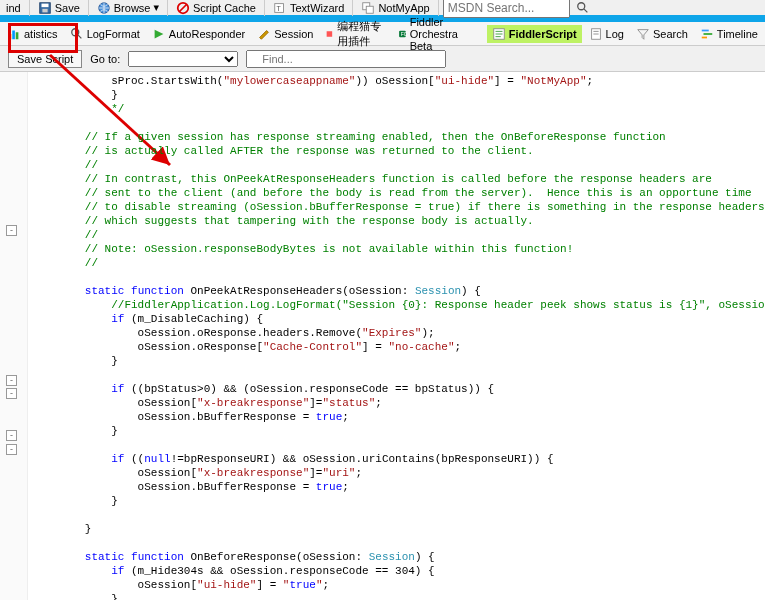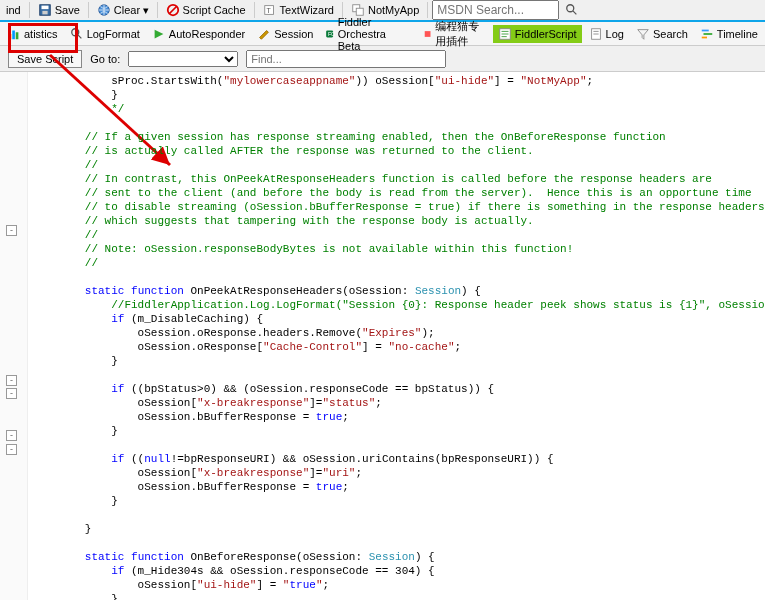--- a/index.html
+++ b/index.html
@@ -1,28 +1,28 @@
 <!DOCTYPE html>
 <html><head>
 <meta charset="utf-8">
 <style>
 * { margin: 0; padding: 0; box-sizing: border-box; }
 body { font-family: Tahoma, Arial, sans-serif; font-size: 11px; background: #fff; width: 765px; height: 600px; overflow: hidden; }
-.toolbar1 { height: 22px; background: #f0f0f0; border-bottom: 2px solid #0ea5e9; display: flex; align-items: center; padding: 0 2px; gap: 2px; }
+.toolbar1 { height: 22px; background: #f0f0f0; border-bottom: 7px solid #0ea5e9; display: flex; align-items: center; padding: 0 2px; gap: 2px; }
 .toolbar1 .btn { display: flex; align-items: center; gap: 3px; padding: 1px 4px; cursor: pointer; }
 .toolbar1 .sep { width: 1px; height: 16px; background: #ccc; margin: 0 2px; }
 .icon { width: 14px; height: 14px; display: inline-block; }
 .tabbar { height: 24px; background: #f5f5f5; border-bottom: 1px solid #ccc; display: flex; align-items: center; padding: 0 2px; gap: 2px; position: relative; }
 .tab { display: flex; align-items: center; gap: 3px; padding: 2px 5px; cursor: pointer; font-size: 11px; }
-.tab.active { background: #84cc16; }
+.tab.active { background: #bef264; font-weight: bold; }
 .highlight-box { position: absolute; border: 3px solid #d00; pointer-events: none; }
 .subbar { height: 26px; background: #f0f0f0; border-bottom: 1px solid #ccc; display: flex; align-items: center; padding: 0 8px; gap: 8px; }
 .subbar .save-btn { padding: 2px 8px; border: 1px solid #888; background: #f8f8f8; cursor: pointer; font-size: 11px; }
 .subbar select { width: 110px; font-size: 11px; }
-.subbar input { width: 200px; font-size: 11px; padding: 1px 3px; }
+.subbar input { width: 200px; font-size: 11px; padding: 1px 14px; }
 .editor-wrap { display: flex; height: calc(100% - 72px); }
 .gutter { width: 28px; background: #fafafa; border-right: 1px solid #eee; position: relative; }
 .fold { position: absolute; left: 6px; width: 11px; height: 11px; border: 1px solid #999; background: #fff; font-size: 9px; line-height: 9px; text-align: center; cursor: pointer; color: #666; }
 .editor { flex: 1; font-family: Consolas, "Courier New", monospace; font-size: 11px; line-height: 14px; padding: 2px 4px; white-space: pre; overflow: hidden; position: relative; }
 .kw { color: #0000ff; }
 .str { color: #a31515; }
 .cmt { color: #008000; }
 .typ { color: #2b91af; }
 .arrow { position: absolute; pointer-events: none; }
 </style>
@@ -41,21 +41,21 @@
         <rect x="5" y="9" width="6" height="4" fill="#ccc"></rect>
       </svg>
     <span>Save</span>
   </span>
   <span class="sep"></span>
   <span class="btn">
     <svg class="icon" viewBox="0 0 16 16">
         <circle cx="8" cy="8" r="6" fill="#4a90d9" stroke="#2a5a99"></circle>
         <path d="M2 8 h12 M8 2 v12 M4 4 Q8 8 12 4 M4 12 Q8 8 12 12" stroke="#fff" fill="none" stroke-width="0.8"></path>
       </svg>
-    <span>Clear</span> ▾
+    <span>Browse</span> ▾
   </span>
   <span class="sep"></span>
   <span class="btn">
     <svg class="icon" viewBox="0 0 16 16">
         <circle cx="8" cy="8" r="6" fill="none" stroke="#d00" stroke-width="2"></circle>
         <line x1="4" y1="12" x2="12" y2="4" stroke="#d00" stroke-width="2"></line>
       </svg>
     <span>Script Cache</span>
   </span>
   <span class="sep"></span>
@@ -107,30 +107,30 @@
       <span>AutoResponder</span>
     </span>
   <span class="tab">
       <svg class="icon" viewBox="0 0 16 16">
         <path d="M3 12 L11 4 L13 6 L5 14 Z" fill="#c90" stroke="#960"></path>
       </svg>
       <span>Session</span>
     </span>
   <span class="tab">
       <svg class="icon" viewBox="0 0 16 16">
+        <rect x="3" y="3" width="10" height="10" fill="#f55"></rect>
+      </svg>
+      <span>编程猫专用插件</span>
+    </span>
+  <span class="tab">
+      <svg class="icon" viewBox="0 0 16 16">
         <rect x="2" y="2" width="12" height="12" rx="2" fill="#0a7a3a"></rect>
         <text x="5" y="12" font-size="9" fill="#fff">FO</text>
       </svg>
       <span>Fiddler Orchestra Beta</span>
-    </span>
-  <span class="tab">
-      <svg class="icon" viewBox="0 0 16 16">
-        <rect x="3" y="3" width="10" height="10" fill="#f55"></rect>
-      </svg>
-      <span>编程猫专用插件</span>
     </span>
   <span class="tab active">
       <svg class="icon" viewBox="0 0 16 16">
         <rect x="2" y="2" width="12" height="12" fill="#fff" stroke="#888"></rect>
         <line x1="4" y1="5" x2="12" y2="5" stroke="#393"></line>
         <line x1="4" y1="8" x2="12" y2="8" stroke="#393"></line>
         <line x1="4" y1="11" x2="10" y2="11" stroke="#393"></line>
       </svg>
       <span>FiddlerScript</span>
     </span>

